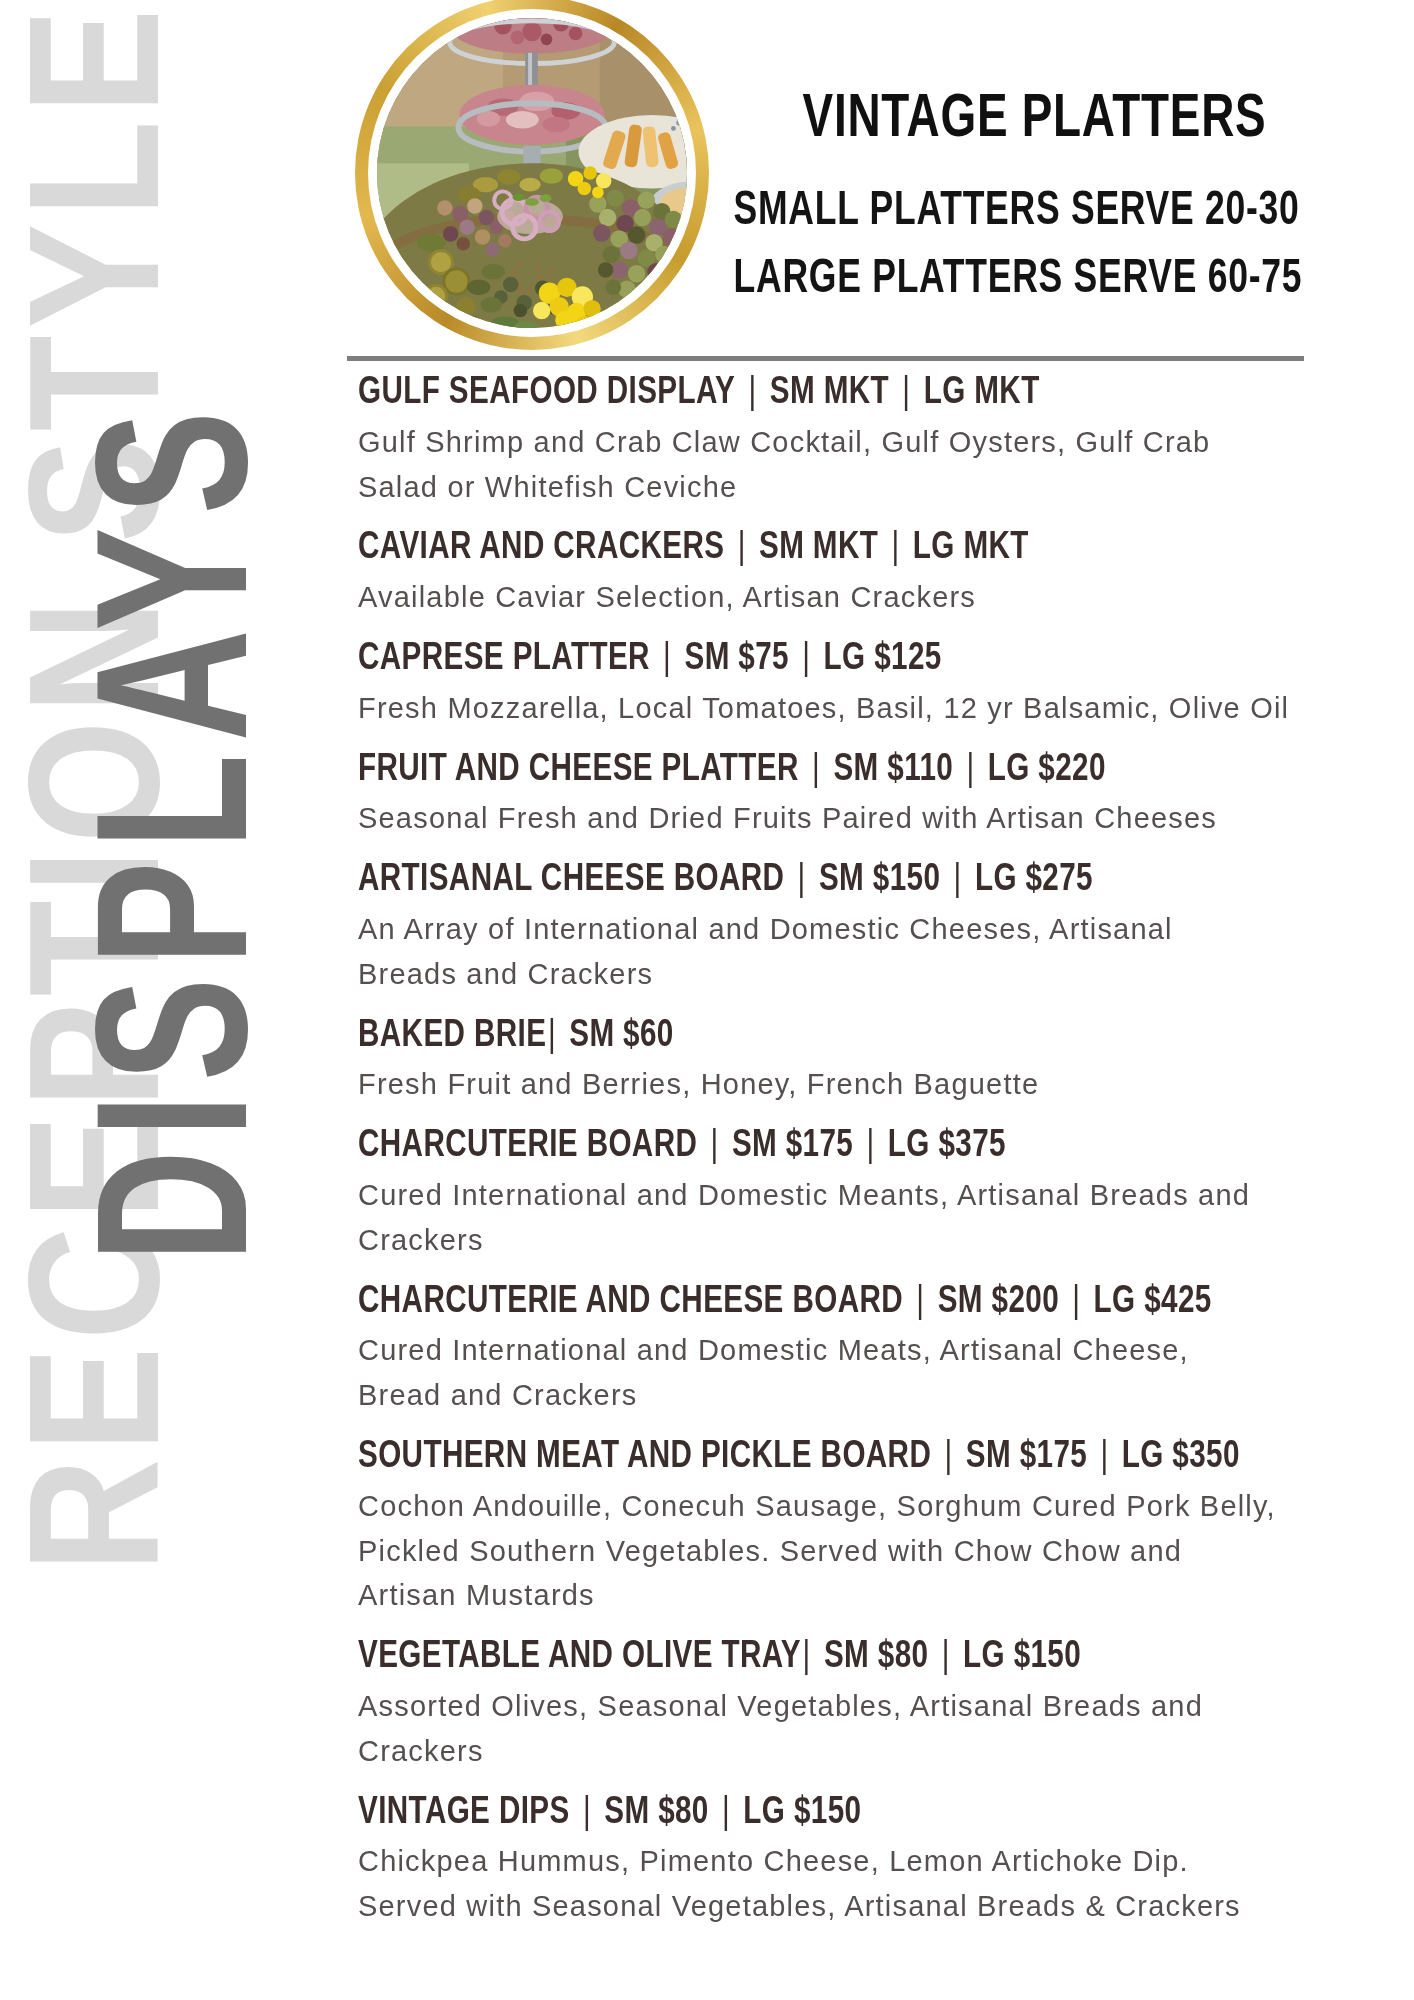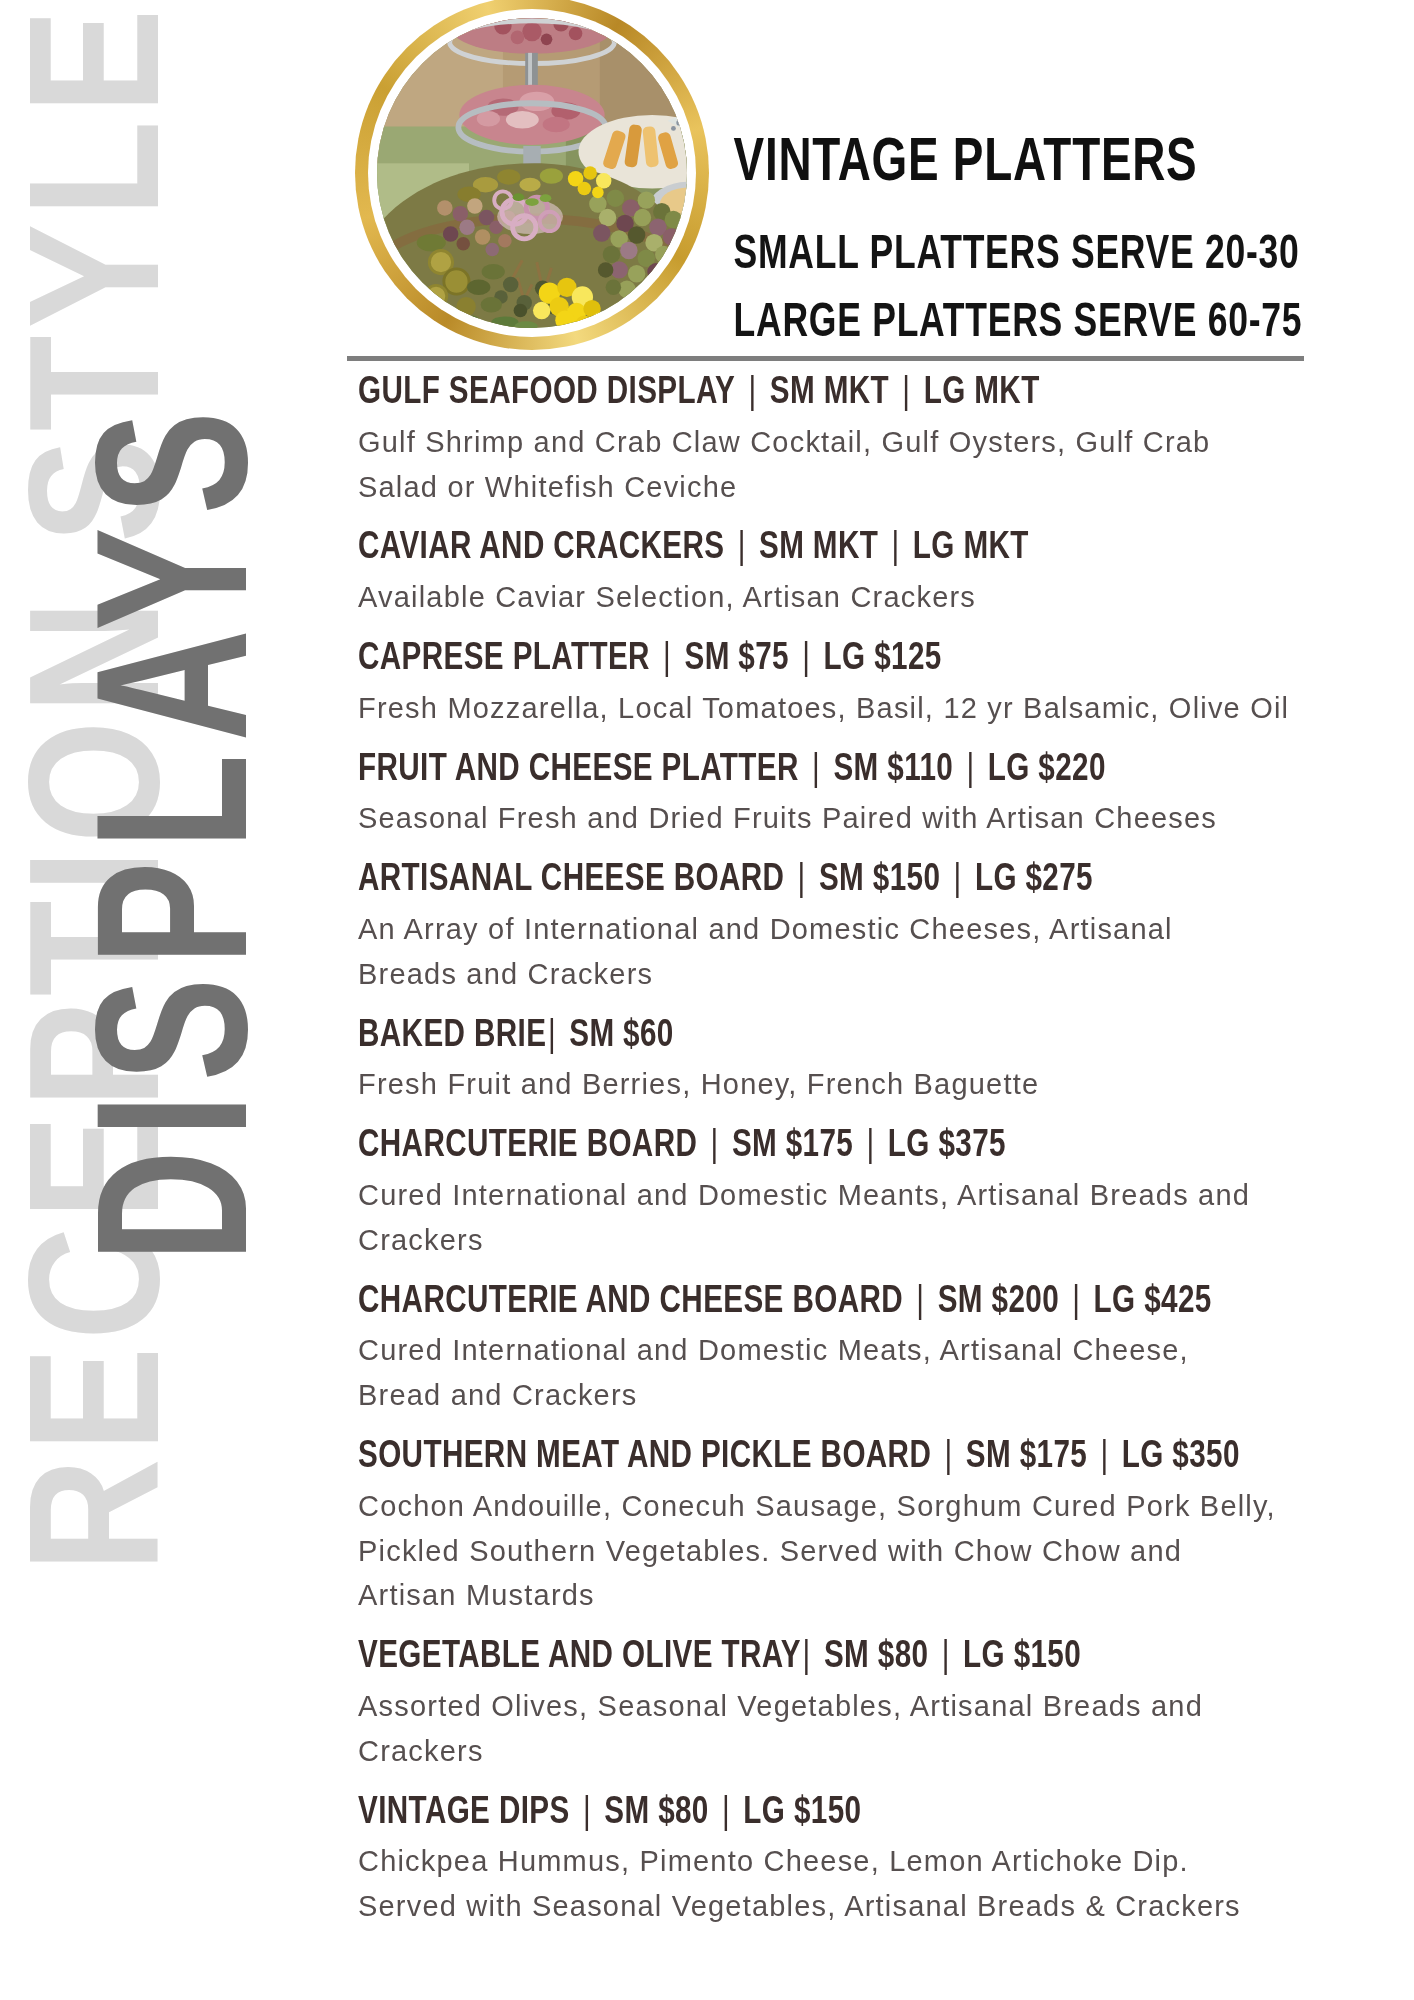--- a/index.html
+++ b/index.html
@@ -17,21 +17,21 @@
   
   .photo-ring{position:absolute;left:355px;top:-4px;width:354px;height:354px;border-radius:50%;
         background:conic-gradient(from 30deg,#b88826,#e9c35c,#c79c2e,#f3d97e,#b98a28,#e2b84f,#caa033,#f0d070,#b88826);
         display:flex;align-items:center;justify-content:center;}
   .photo-gap{width:328px;height:328px;border-radius:50%;background:#ffffff;
         display:flex;align-items:center;justify-content:center;}
   .photo-clip{width:310px;height:310px;border-radius:50%;overflow:hidden;background:#9aa873;}
   .photo-clip svg{display:block;width:100%;height:100%;}
 
   
-  .header-text{position:absolute;left:640px;top:84px;width:720px;text-align:left;color:#101010;margin-top:44px;}
+  .header-text{position:absolute;left:640px;top:84px;width:720px;text-align:right;color:#101010;}
   .title{margin:0;font-size:62px;font-weight:700;line-height:1;letter-spacing:1px;
         transform:scaleX(0.74);transform-origin:50% 50%;white-space:nowrap;}
   .subtitle{margin:0;font-size:48px;font-weight:700;line-height:1;letter-spacing:1px;
         transform:scaleX(0.74);transform-origin:50% 50%;white-space:nowrap;color:#141414;}
   .subtitle.s1{margin-top:38px;}
   .subtitle.s2{margin-top:20px;}
 
   
   .divider{position:absolute;left:347px;top:356px;width:957px;height:5px;background:#7e7e7e;}
 

